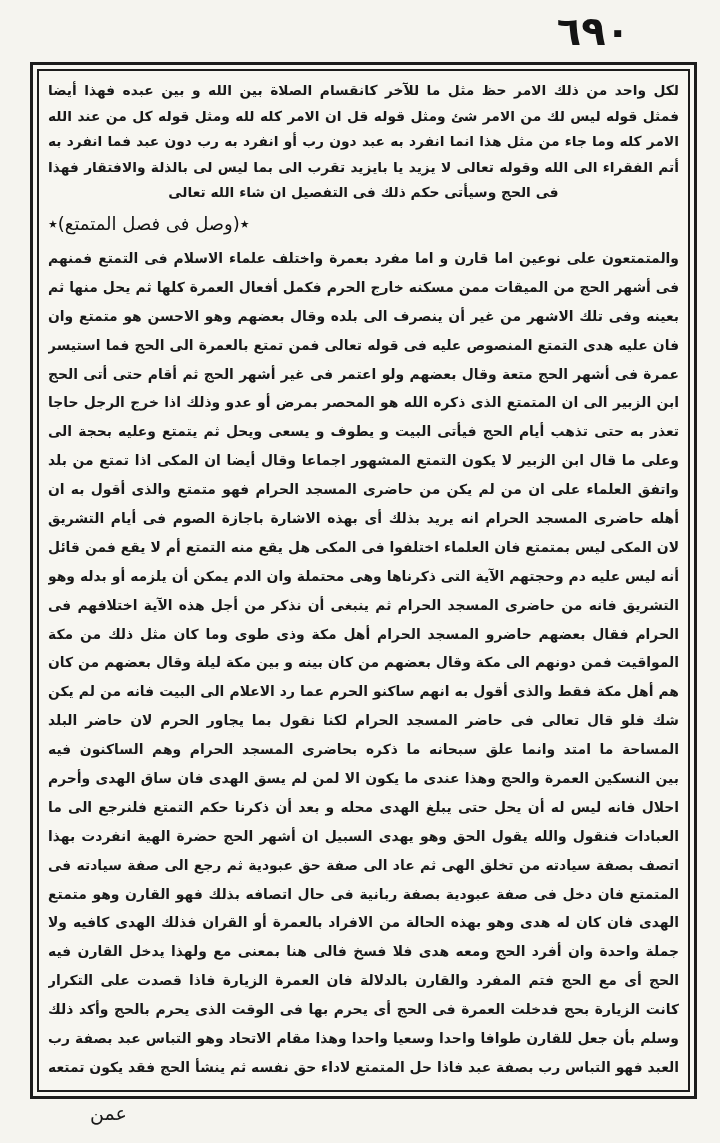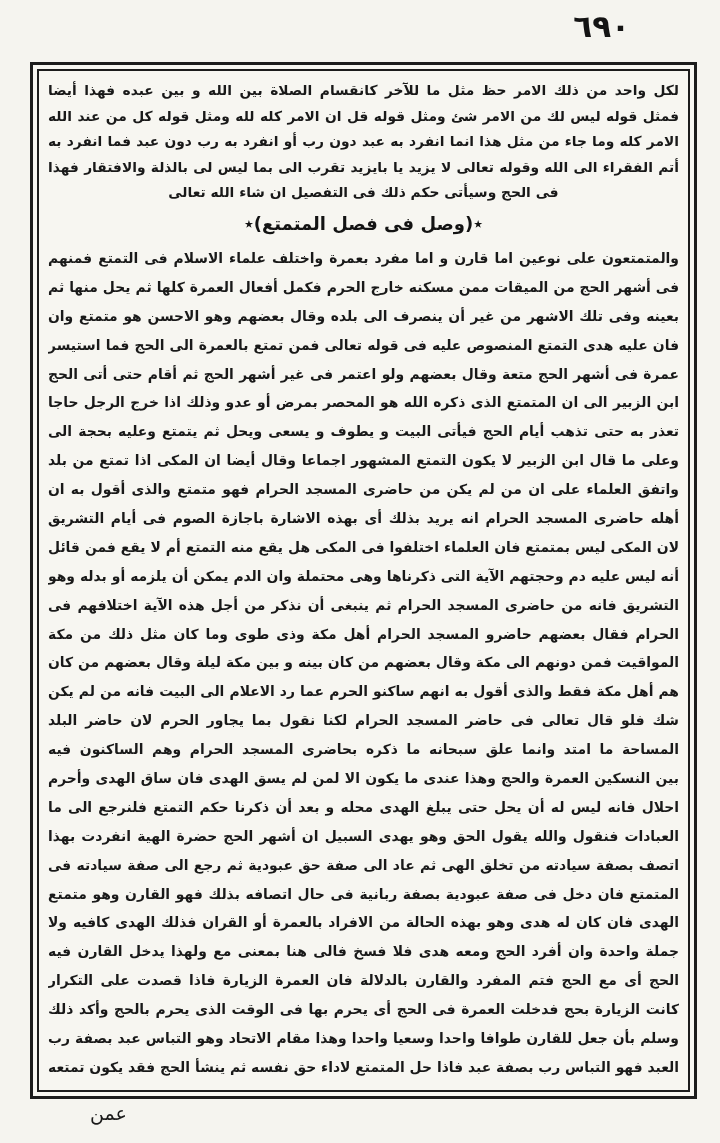--- a/index.html
+++ b/index.html
@@ -7,21 +7,21 @@
     width: 720px; height: 1143px;
     position: relative;
     background: #f5f4ef;
     font-family: "DejaVu Sans", sans-serif;
     color: #161616;
     overflow: hidden;
   }
   .page-number {
     position: absolute;
     top: 8px; right: 90px;
-    font-size: 31px; font-weight: bold;
+    font-size: 40px; font-weight: bold;
     letter-spacing: 2px;
     color: #141414;
   }
   .frame {
     position: absolute;
     left: 30px; top: 62px;
     width: 661px; height: 1031px;
     border: 3px solid #1c1c1c;
     background: #f7f6f1;
   }
@@ -45,23 +45,23 @@
     overflow: hidden;
     font-weight: bold;
     white-space: normal;
     color: #191919;
   }
   .sec1 .line { font-size: 13.8px; height: 25.6px; line-height: 25.6px; }
   .sec1 .line:last-child { text-align: right; text-align-last: center; -moz-text-align-last: center; }
   .sec2 .line { font-size: 13.9px; height: 28.9px; line-height: 28.9px; }
   .heading {
     direction: rtl;
-    text-align: center;
+    text-align: left;
     font-size: 18px;
-    font-weight: bold;
+    font-weight: normal;
     height: 26px; line-height: 26px;
     margin: 5px 0 7px 0;
     color: #131313;
   }
   .catchword {
     position: absolute;
     left: 90px; top: 1102px;
     font-size: 19px; font-weight: normal;
     direction: rtl;
     color: #1a1a1a;

